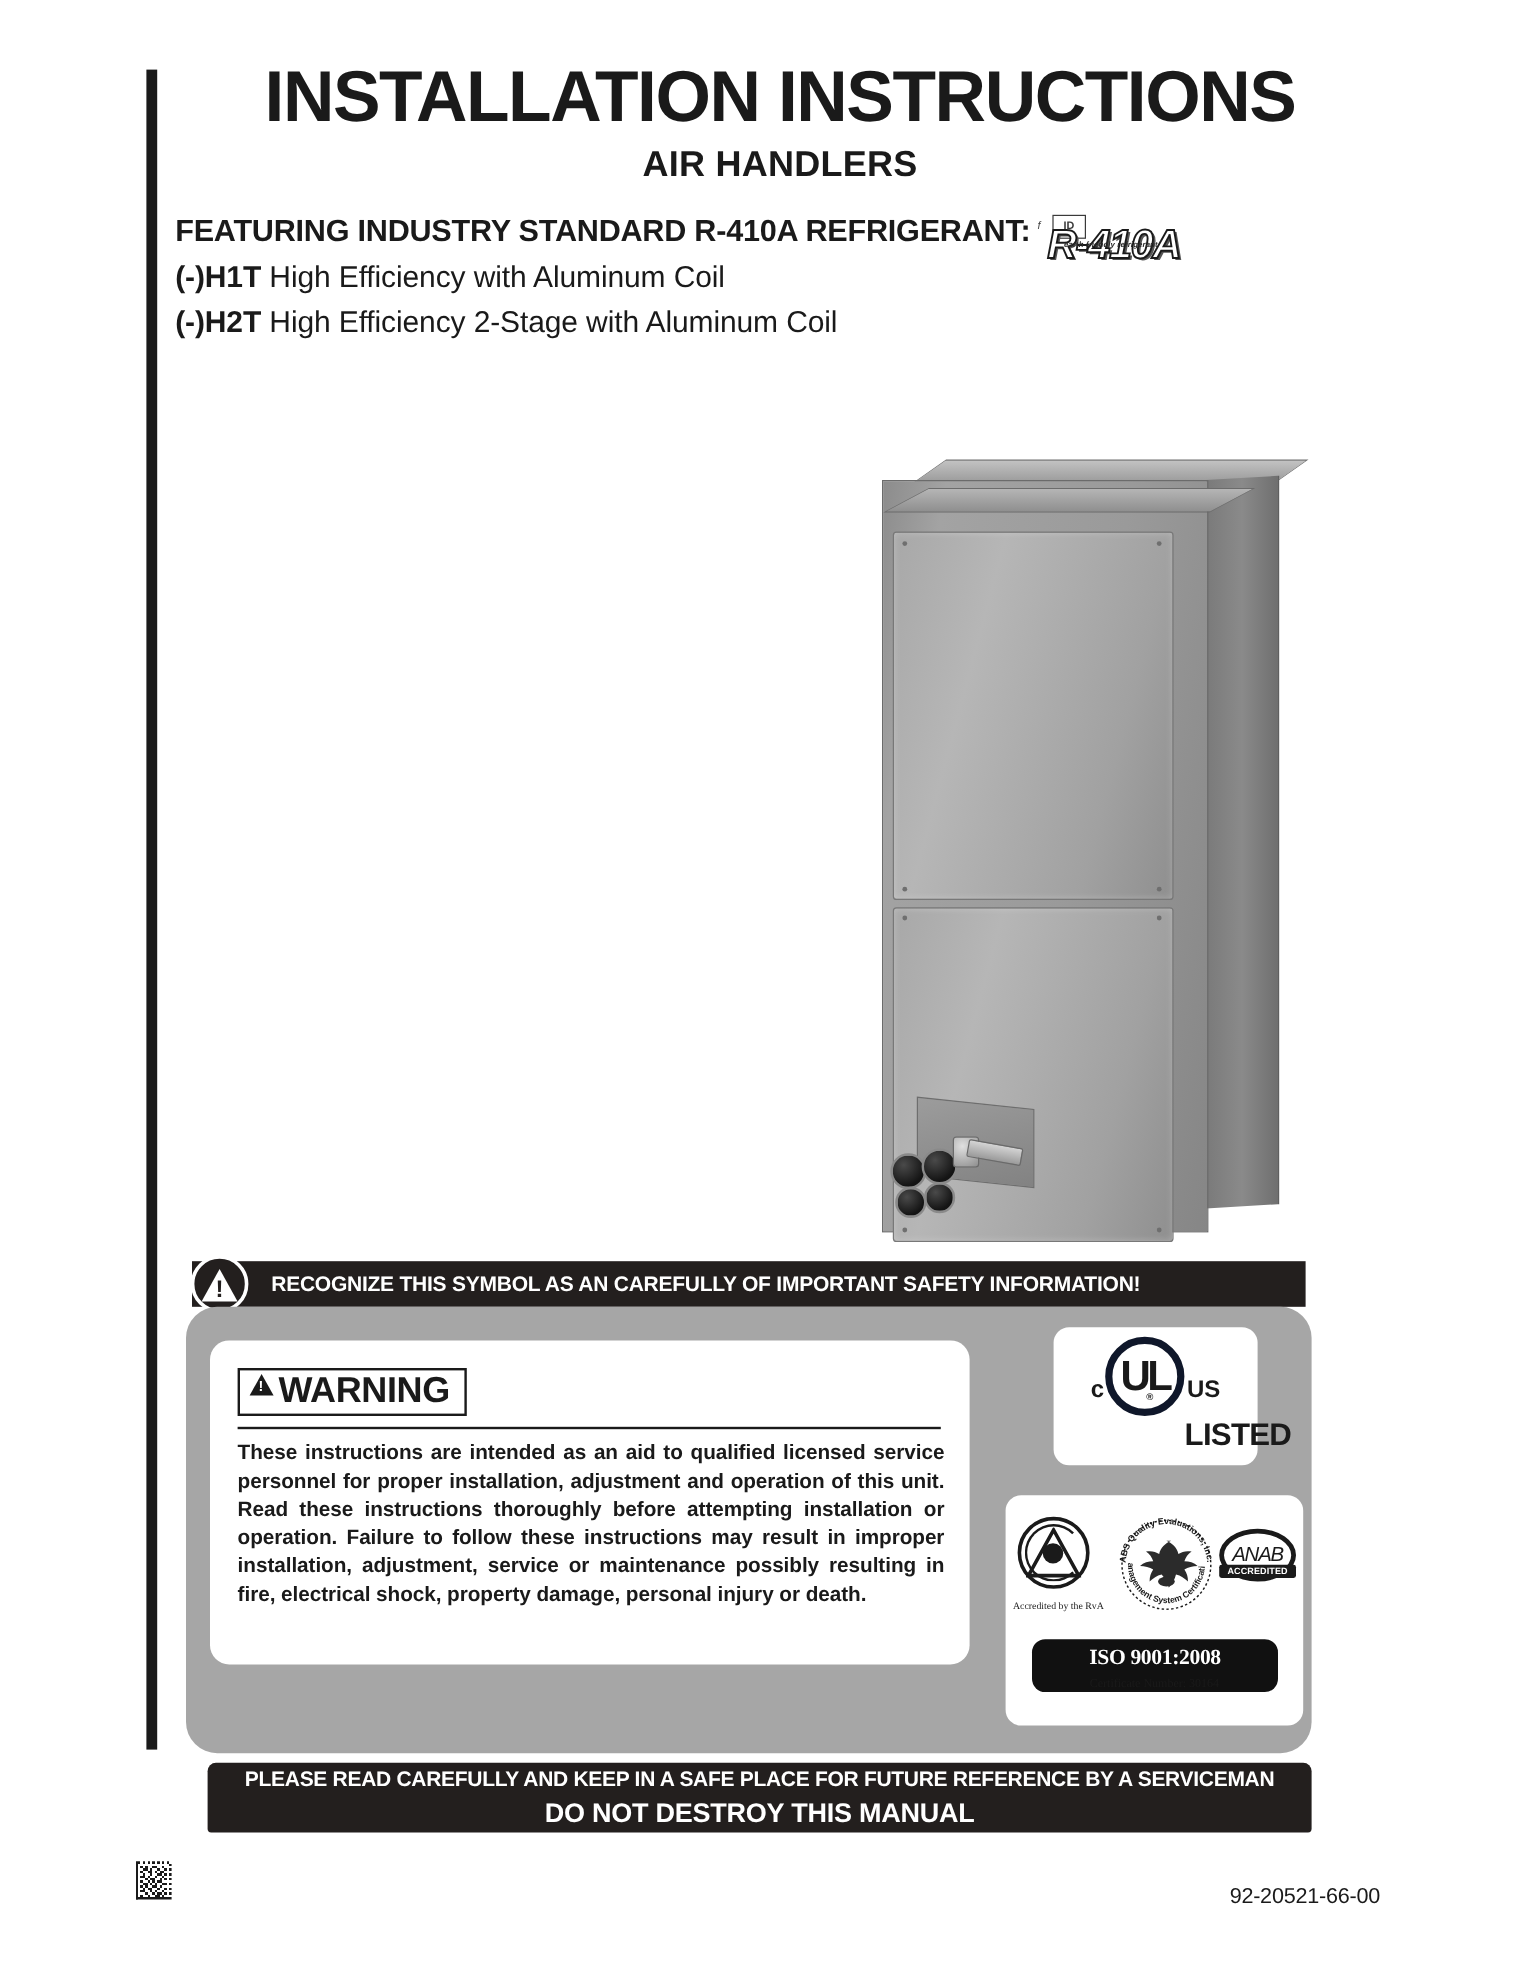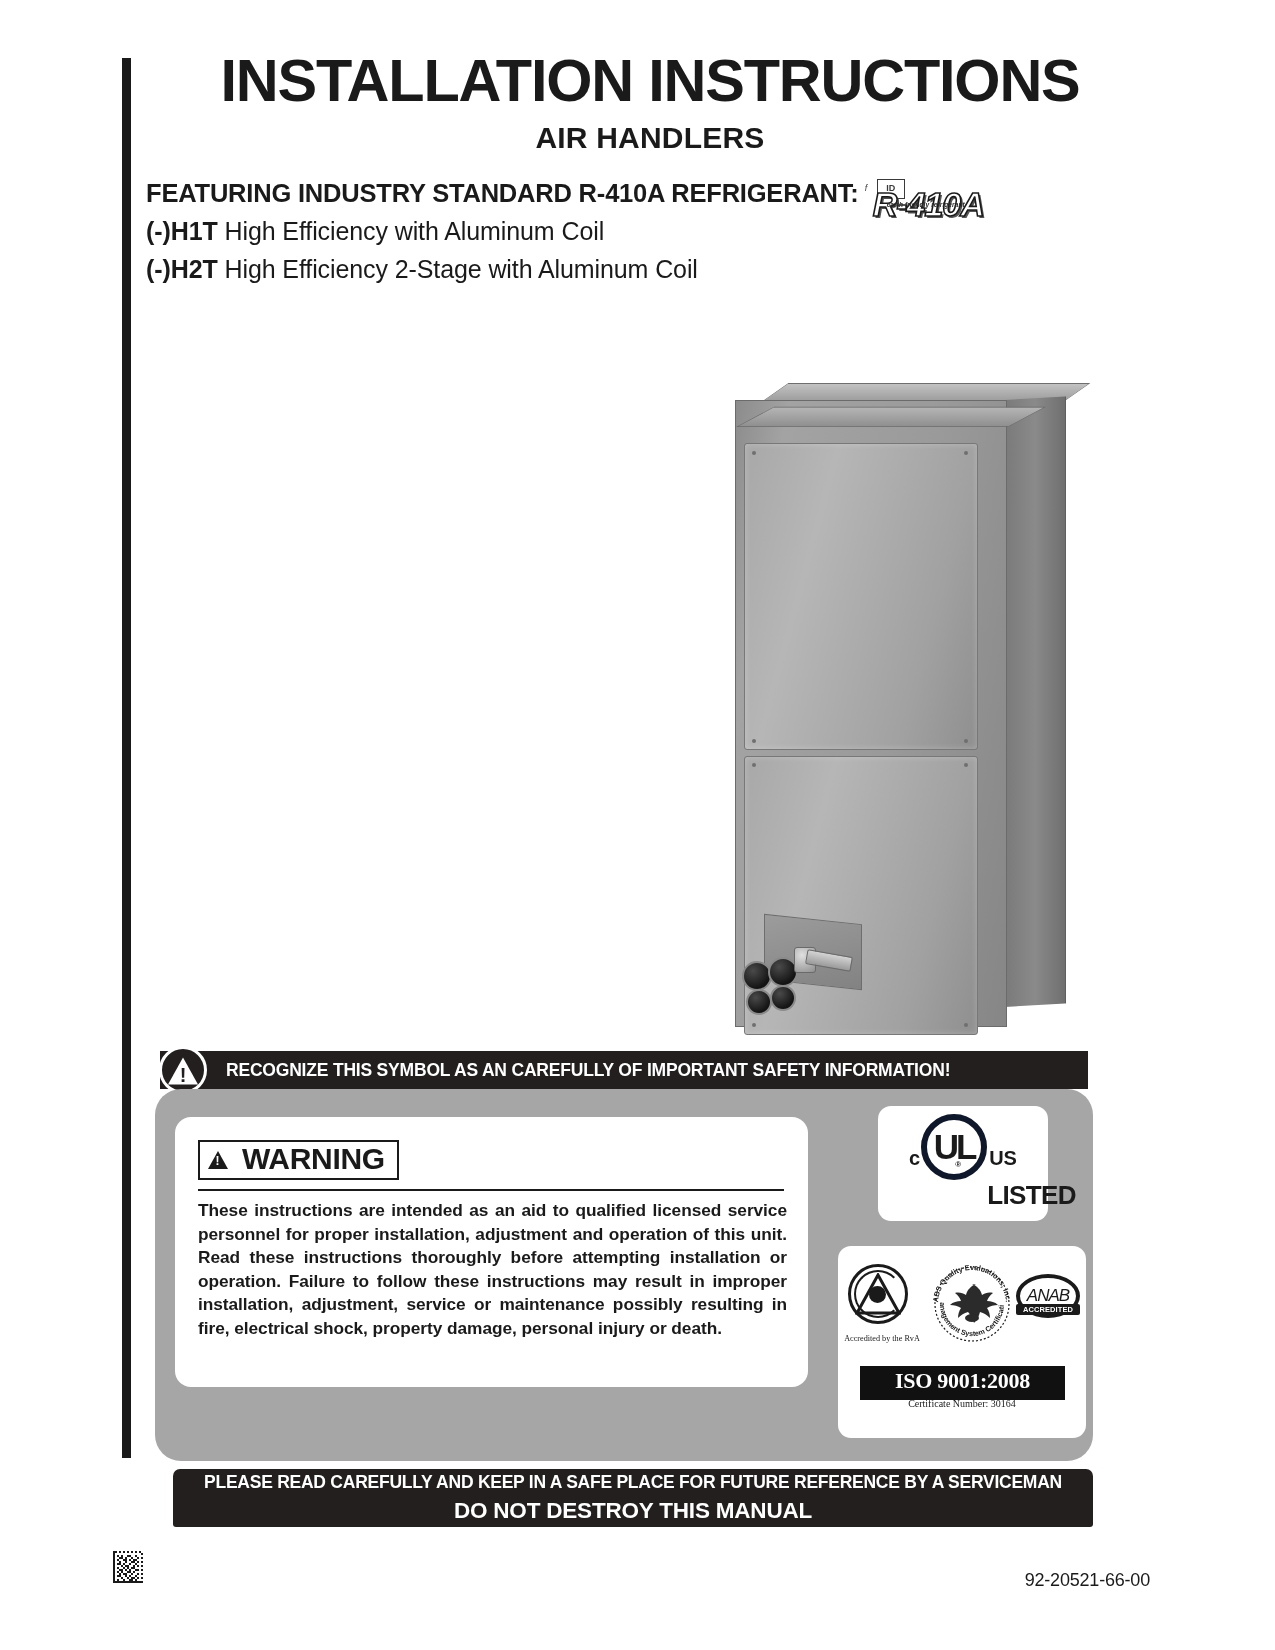--- a/index.html
+++ b/index.html
@@ -307,22 +307,21 @@
     background: #ffffff;
     border-radius: 16px;
   }
   #warning-label {
     position: absolute;
     left: 23px;
     top: 23px;
     border: 2.5px solid #1a1a1a;
     padding: 2px 12px 4px 8px;
     display: flex;
-    align-items: center;
-    gap: 13px;
+    gap: 3px;
   }
   #warning-label .wtri {
     position: relative;
     width: 21px;
     height: 19px;
     flex: none;
   }
   #warning-label .wtri::before {
     content: "";
     position: absolute;
@@ -544,29 +543,30 @@
     background: #1a1a1a;
     letter-spacing: 0.1px;
     padding: 1px 0;
     border-radius: 2px;
   }
   #iso-bar {
     position: absolute;
     left: 22px;
     top: 120px;
     width: 205px;
-    height: 34px;
+    height: 44px;
     background: #111111;
     color: #ffffff;
     text-align: center;
     font-family: "Liberation Serif", serif;
-    font-size: 22px;
+    font-size: 18px;
     font-weight: bold;
     line-height: 30px;
     letter-spacing: -0.3px;
+    border-radius: 11px;
   }
   #iso-cert {
     position: absolute;
     left: 0;
     top: 152px;
     width: 248px;
     text-align: center;
     font-family: "Liberation Serif", serif;
     font-size: 10px;
     color: #1a1a1a;

